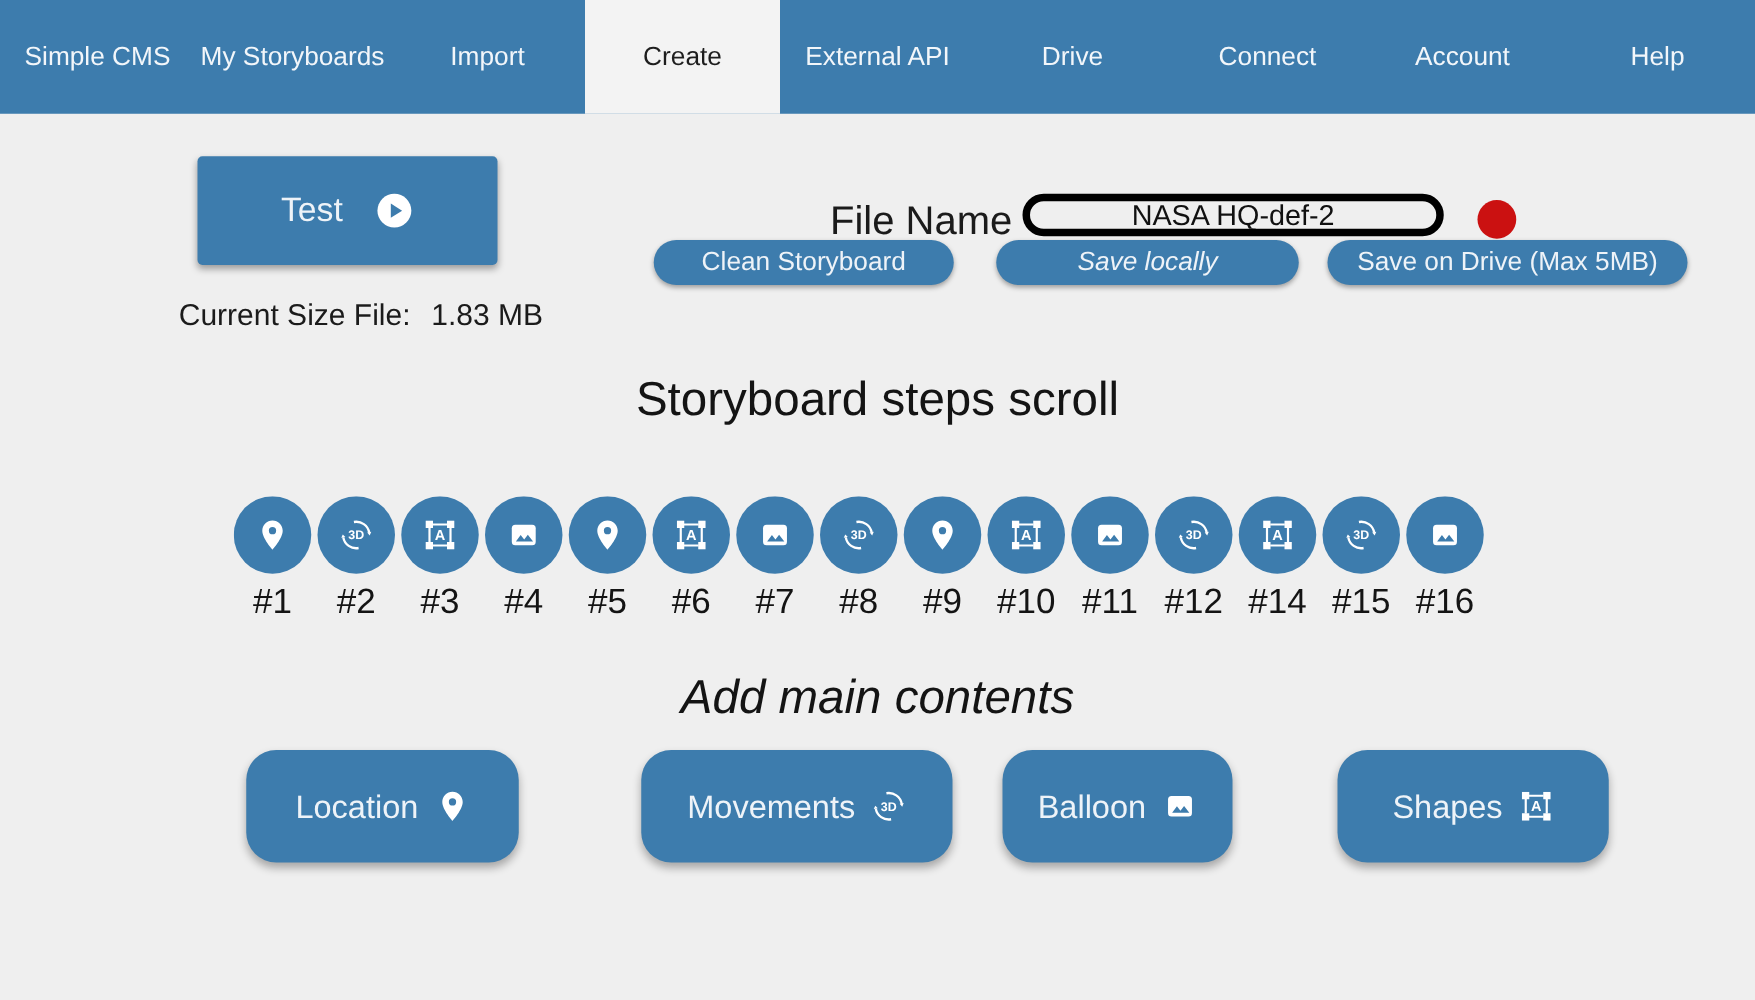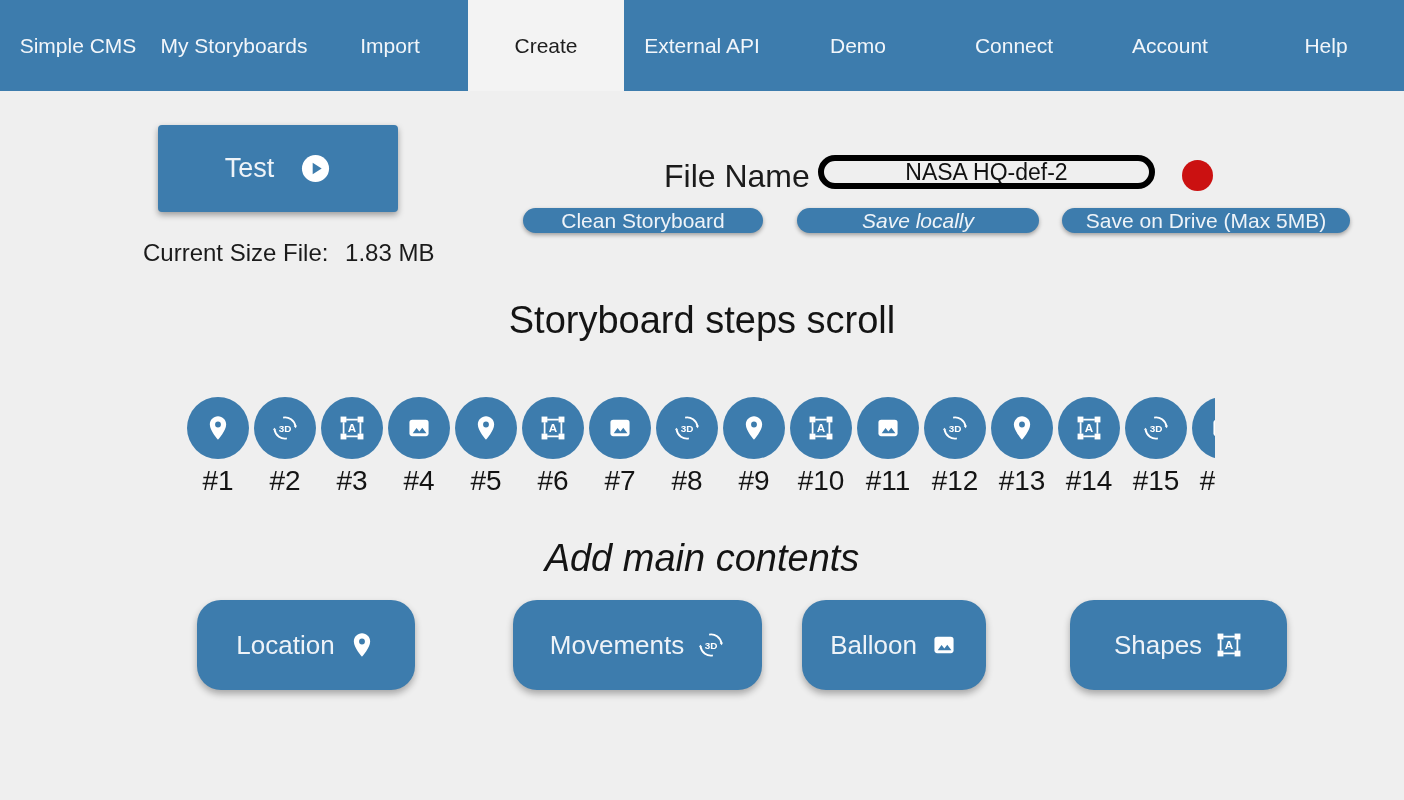--- a/index.html
+++ b/index.html
@@ -23,21 +23,21 @@
   .test-btn svg{width:31px;height:31px;display:block;}
   .size-line{position:absolute;left:143px;top:239px;width:320px;font-size:24px;color:#1b1b1b;white-space:nowrap;}
   .size-line .val{margin-left:10px;}
   
   .file-label{position:absolute;left:664px;top:158px;font-size:32px;color:#1b1b1b;}
   .file-input{position:absolute;left:818px;top:155px;width:337px;height:34px;box-sizing:border-box;
     border:6px solid #000000;border-radius:17px;background:transparent;text-align:center;
     font-size:23px;font-family:inherit;color:#111;outline:none;padding:0;}
   .record-dot{position:absolute;left:1182px;top:160px;width:31px;height:31px;border-radius:50%;background:#cb1111;}
   
-  .pill{position:absolute;top:208px;height:25px;border-radius:19px;font-size:21px;
+  .pill{position:absolute;top:192px;height:36px;border-radius:19px;font-size:21px;
     display:flex;align-items:center;justify-content:center;box-shadow:0 2px 4px rgba(0,0,0,.35);white-space:nowrap;}
   .pill-0{left:523px;width:240px;}
   .pill-1{left:797px;width:242px;font-style:italic;}
   .pill-2{left:1062px;width:288px;}
   
   .section-heading{position:absolute;left:0;width:1404px;text-align:center;font-size:38px;color:#141414;}
   #steps-heading{top:299px;}
   #contents-heading{top:537px;}
   
   .steps-row{position:absolute;left:187px;top:397px;width:1028px;overflow:hidden;display:flex;gap:5px;}
@@ -59,21 +59,21 @@
 </style>
 </head>
 <body>
 
 <nav class="nav">
     <div class="nav-item">Simple CMS</div>
     <div class="nav-item">My Storyboards</div>
     <div class="nav-item">Import</div>
     <div class="nav-item active">Create</div>
     <div class="nav-item">External API</div>
-    <div class="nav-item">Demo</div>
+    <div class="nav-item">Drive</div>
     <div class="nav-item">Connect</div>
     <div class="nav-item">Account</div>
     <div class="nav-item">Help</div>
   </nav>
 
 <button class="blue test-btn">
   <span>Test</span>
   <span class="icon-wrap">
     <svg viewBox="0 0 24 24">
         <circle cx="12" cy="12" r="10.5" fill="#fff"></circle>
@@ -246,30 +246,20 @@
           <svg viewBox="0 0 24 24">
             <path d="M10.4 3.1 A9 9 0 0 1 20.9 10.4" fill="none" stroke="#fff" stroke-width="1.6"></path>
             <path d="M21.2 12.3 L19.5 10.2 L22.3 9.8 Z" fill="#fff"></path>
             <path d="M13.6 20.9 A9 9 0 0 1 3.1 13.6" fill="none" stroke="#fff" stroke-width="1.6"></path>
             <path d="M2.8 11.7 L1.7 13.8 L4.5 13.4 Z" fill="#fff"></path>
             <text x="12" y="15" font-size="8.5" font-weight="700" fill="#fff" text-anchor="middle" font-family="Liberation Sans,sans-serif">3D</text>
           </svg>
         </span>
       </div>
       <div class="step-label">#12</div>
-    </div>
-    <div class="step">
-      <div class="step-circle">
-        <span class="icon-wrap">
-          <svg viewBox="0 0 24 24">
-            <path fill="#fff" d="M12 2c-3.87 0-7 3.13-7 7 0 5.25 7 13 7 13s7-7.75 7-13c0-3.87-3.13-7-7-7zm0 9.5a2.5 2.5 0 1 1 0-5 2.5 2.5 0 0 1 0 5z"></path>
-          </svg>
-        </span>
-      </div>
-      <div class="step-label">#13</div>
     </div>
     <div class="step">
       <div class="step-circle">
         <span class="icon-wrap">
           <svg viewBox="0 0 24 24">
             <path d="M7 4.8h10M7 19.2h10M4.8 7v10M19.2 7v10" stroke="#fff" stroke-width="1.5" fill="none"></path>
             <g fill="#fff">
               <rect x="2.2" y="2.2" width="5" height="5"></rect>
               <rect x="16.8" y="2.2" width="5" height="5"></rect>
               <rect x="2.2" y="16.8" width="5" height="5"></rect>

